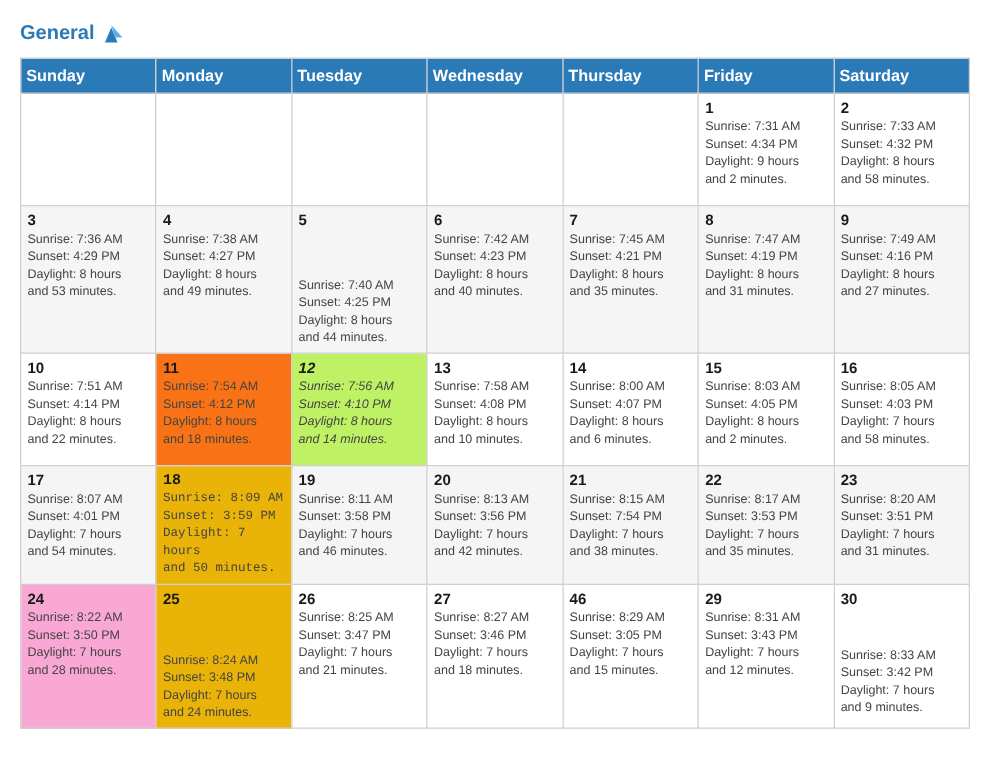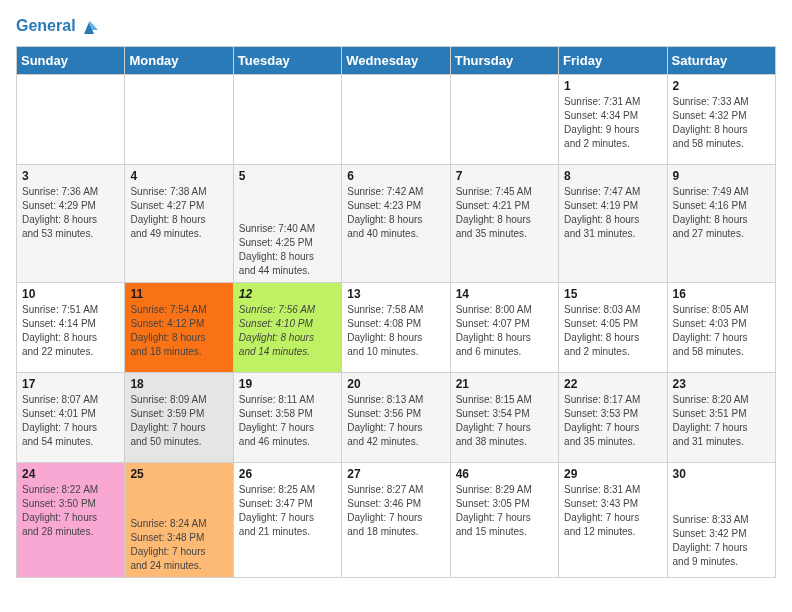--- a/index.html
+++ b/index.html
@@ -237,21 +237,21 @@
         </td>
       </tr>
       <tr>
         <td style="background: rgb(245, 245, 245);">
           <span class="day-num">17</span>
           <div class="day-info" style="white-space: pre-line;">Sunrise: 8:07 AM
 Sunset: 4:01 PM
 Daylight: 7 hours
 and 54 minutes.</div>
         </td>
-        <td style="background: #e5e5e5;">
+        <td style="background: #eab308; font-family: Liberation Mono, monospace;">
           <span class="day-num">18</span>
           <div class="day-info" style="white-space: pre-line;">Sunrise: 8:09 AM
 Sunset: 3:59 PM
 Daylight: 7 hours
 and 50 minutes.</div>
         </td>
         <td style="background: rgb(245, 245, 245);">
           <span class="day-num">19</span>
           <div class="day-info" style="white-space: pre-line;">Sunrise: 8:11 AM
 Sunset: 3:58 PM
@@ -261,21 +261,21 @@
         <td style="background: rgb(245, 245, 245);">
           <span class="day-num">20</span>
           <div class="day-info" style="white-space: pre-line;">Sunrise: 8:13 AM
 Sunset: 3:56 PM
 Daylight: 7 hours
 and 42 minutes.</div>
         </td>
         <td style="background: rgb(245, 245, 245);">
           <span class="day-num">21</span>
           <div class="day-info" style="white-space: pre-line;">Sunrise: 8:15 AM
-Sunset: 3:54 PM
+Sunset: 7:54 PM
 Daylight: 7 hours
 and 38 minutes.</div>
         </td>
         <td style="background: rgb(245, 245, 245);">
           <span class="day-num">22</span>
           <div class="day-info" style="white-space: pre-line;">Sunrise: 8:17 AM
 Sunset: 3:53 PM
 Daylight: 7 hours
 and 35 minutes.</div>
         </td>
@@ -288,21 +288,21 @@
         </td>
       </tr>
       <tr>
         <td style="background: #f9a8d4; margin-left: 32px;">
           <span class="day-num">24</span>
           <div class="day-info" style="white-space: pre-line;">Sunrise: 8:22 AM
 Sunset: 3:50 PM
 Daylight: 7 hours
 and 28 minutes.</div>
         </td>
-        <td style="background: #fdba74;">
+        <td style="background: #eab308;">
           <span class="day-num">25</span>
           <div class="day-info" style="white-space: pre-line; margin-top: 36px;">Sunrise: 8:24 AM
 Sunset: 3:48 PM
 Daylight: 7 hours
 and 24 minutes.</div>
         </td>
         <td style="background: rgb(255, 255, 255);">
           <span class="day-num">26</span>
           <div class="day-info" style="white-space: pre-line;">Sunrise: 8:25 AM
 Sunset: 3:47 PM

